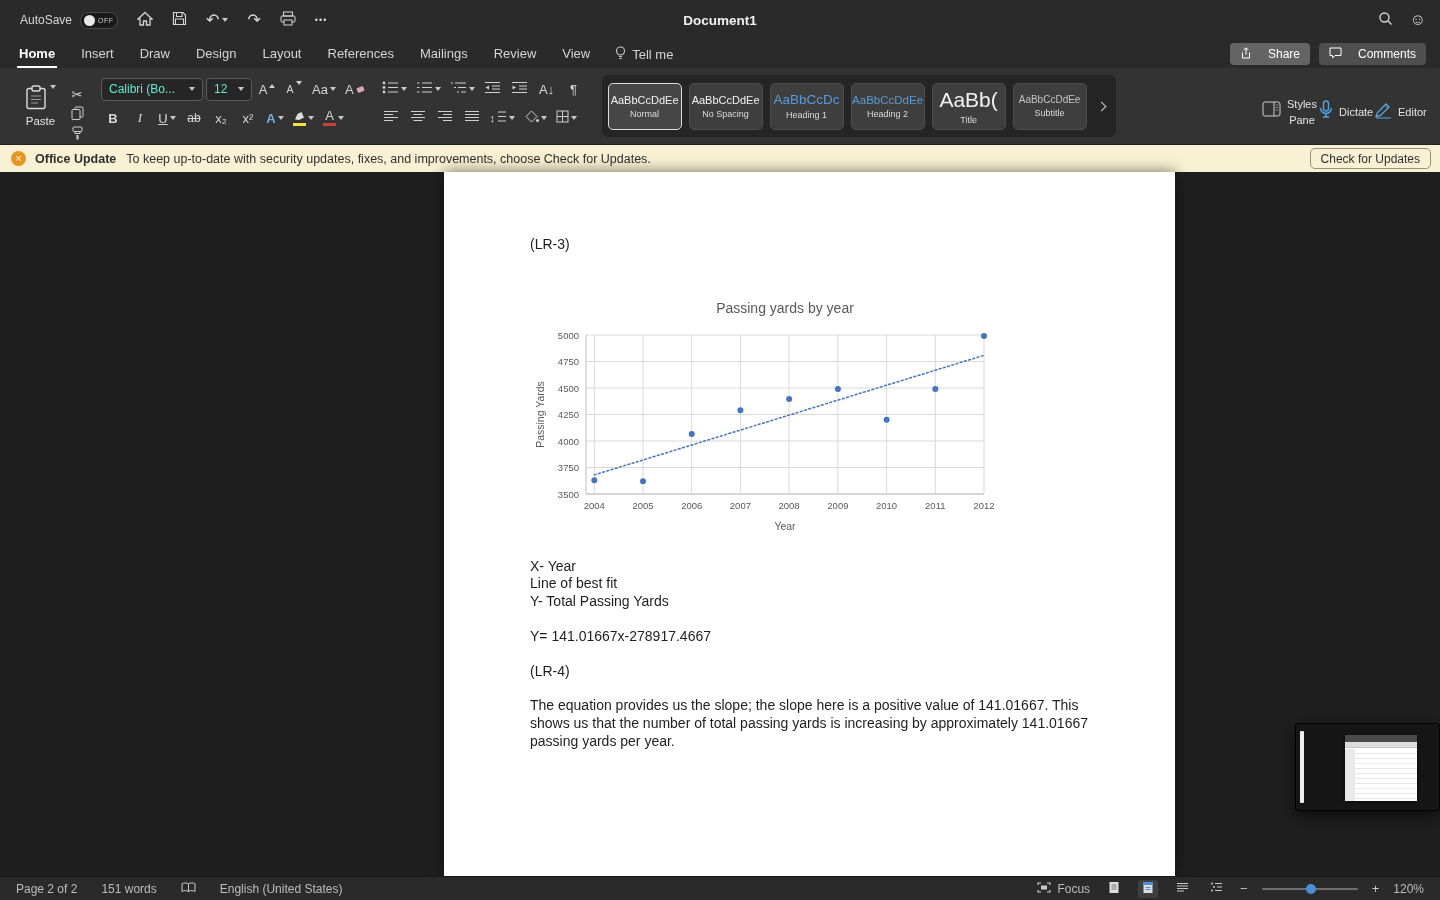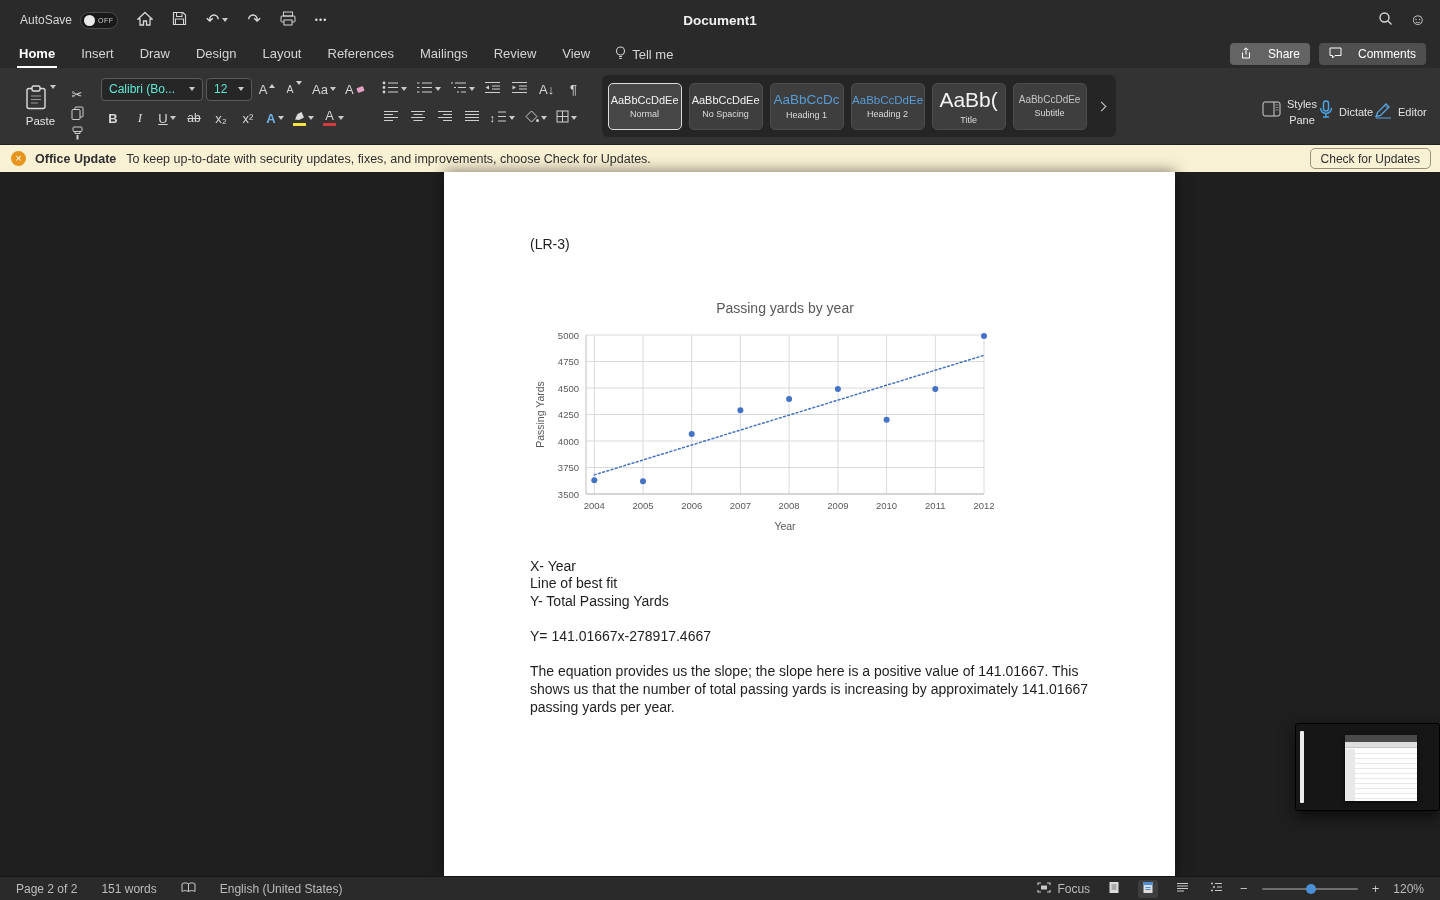--- a/index.html
+++ b/index.html
@@ -511,20 +511,21 @@
           </svg>
       </div>
 
       <div class="tgroup">
         <div>X- Year</div>
         <div>Line of best fit</div>
         <div>Y- Total Passing Yards</div>
       </div>
 
       <div class="eq">Y= 141.01667x-278917.4667</div>
+      <div class="mt17">(LR-4)</div>
       <p class="para">The equation provides us the slope; the slope here is a positive value of 141.01667. This shows us that the number of total passing yards is increasing by approximately 141.01667 passing yards per year.</p>
     </div>
   </div>
 </main>
 
 <footer class="statusbar">
   <div class="sb-left">
     <span>Page 2 of 2</span>
     <span>151 words</span>
     <span><span><svg width="15" height="11">

